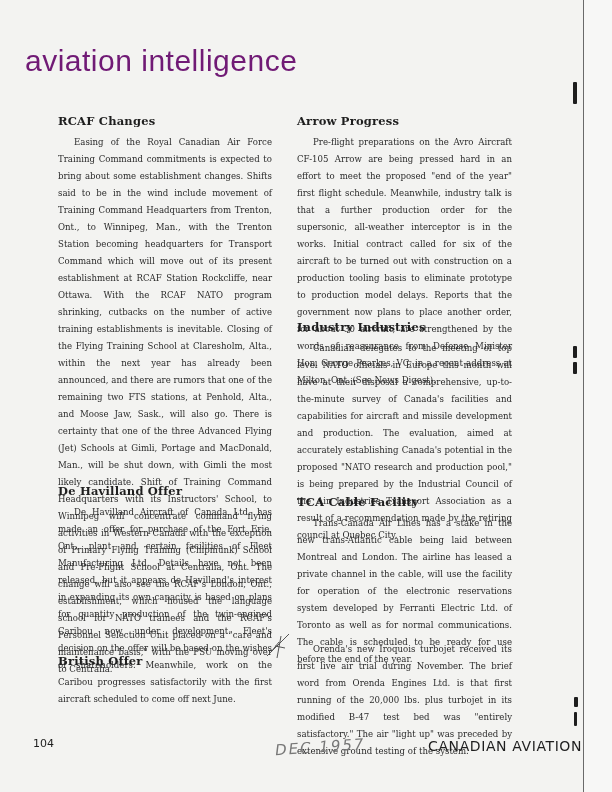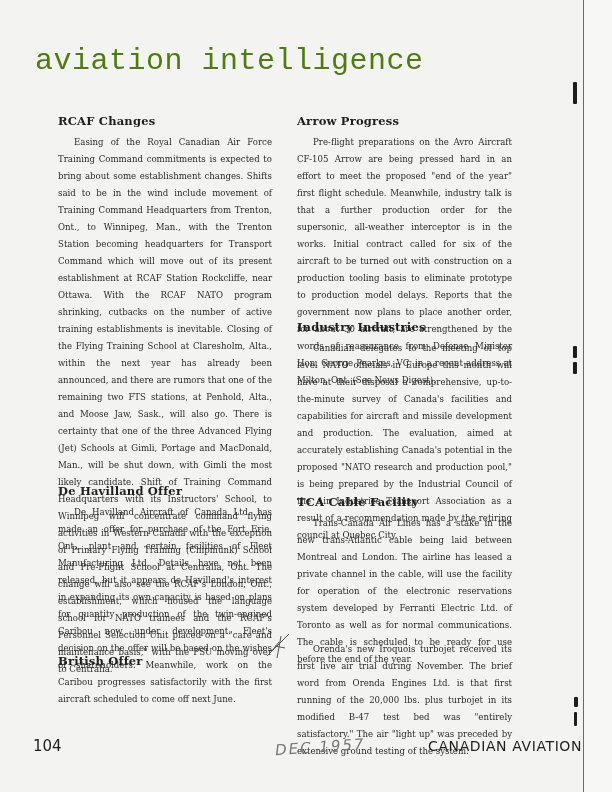--- a/index.html
+++ b/index.html
@@ -12,41 +12,41 @@
   .page-edge {
     position: absolute; left: 583px; top: 0; width: 1px; height: 792px;
     background: #6a6a6a;
   }
   .page-edge-shade {
     position: absolute; left: 584px; top: 0; width: 28px; height: 792px;
     background: #f7f7f6;
   }
   .binder-mark { position: absolute; background: #1e1e1e; border-radius: 1px; }
   .title {
-    position: absolute; left: 35px; top: 44px;
-    font-family: Liberation Mono, monospace; font-size: 30px; font-weight: normal;
-    letter-spacing: 0.5px; color: #4d7c0f; margin: 0;
+    position: absolute; left: 25px; top: 44px;
+    font-family: Liberation Sans, sans-serif; font-size: 30px; font-weight: normal;
+    letter-spacing: 0.5px; color: #701a75; margin: 0;
   }
   .article { position: absolute; }
   .article h2 {
     margin: 0 0 6px 0;
     font-family: "DejaVu Serif", serif; font-size: 11.5px; font-weight: bold;
     color: #1e1e1e; letter-spacing: 0.2px;
   }
   .article p {
     margin: 0;
     font-family: "DejaVu Serif", serif; font-size: 8.6px; line-height: 17px;
     text-align: justify; text-indent: 16px; color: #2b2b2b;
     hyphens: manual;
   }
   .col-left { left: 58px; width: 214px; }
   .col-right { left: 297px; width: 215px; }
   .footer-page {
     position: absolute; left: 33px; top: 737px;
-    font-family: "DejaVu Sans", sans-serif; font-size: 15px; color: #1e1e1e;
+    font-family: "DejaVu Sans", sans-serif; font-size: 11px; color: #1e1e1e;
   }
   .footer-pub {
     position: absolute; left: 428px; top: 738px;
     font-family: "DejaVu Sans", sans-serif; font-size: 14px; letter-spacing: 0.6px; color: #1e1e1e;
   }
   .handwritten-date {
     position: absolute; left: 275px; top: 738px;
     font-family: "DejaVu Sans", sans-serif; font-style: italic; font-size: 15px;
     color: #777; letter-spacing: 2px; transform: rotate(-4deg);
   }

